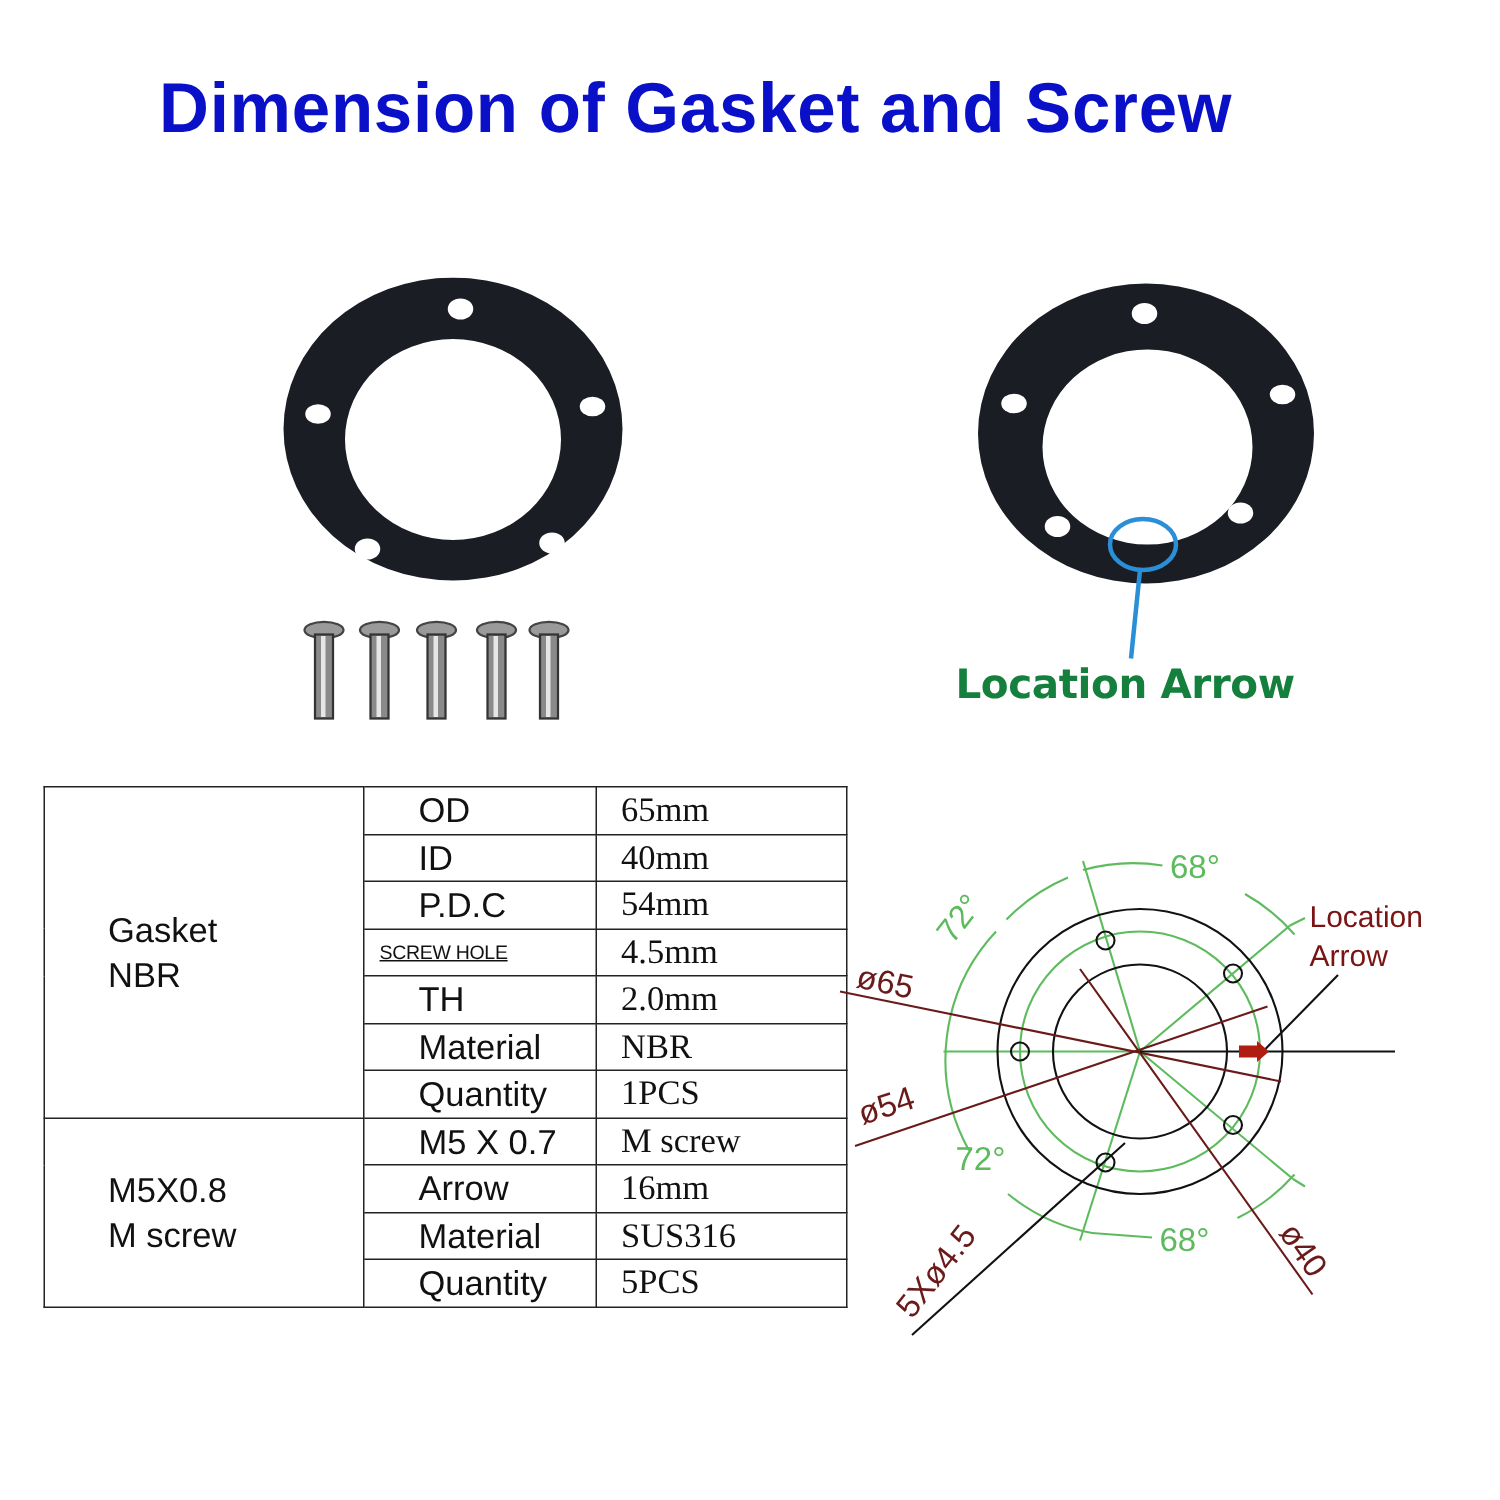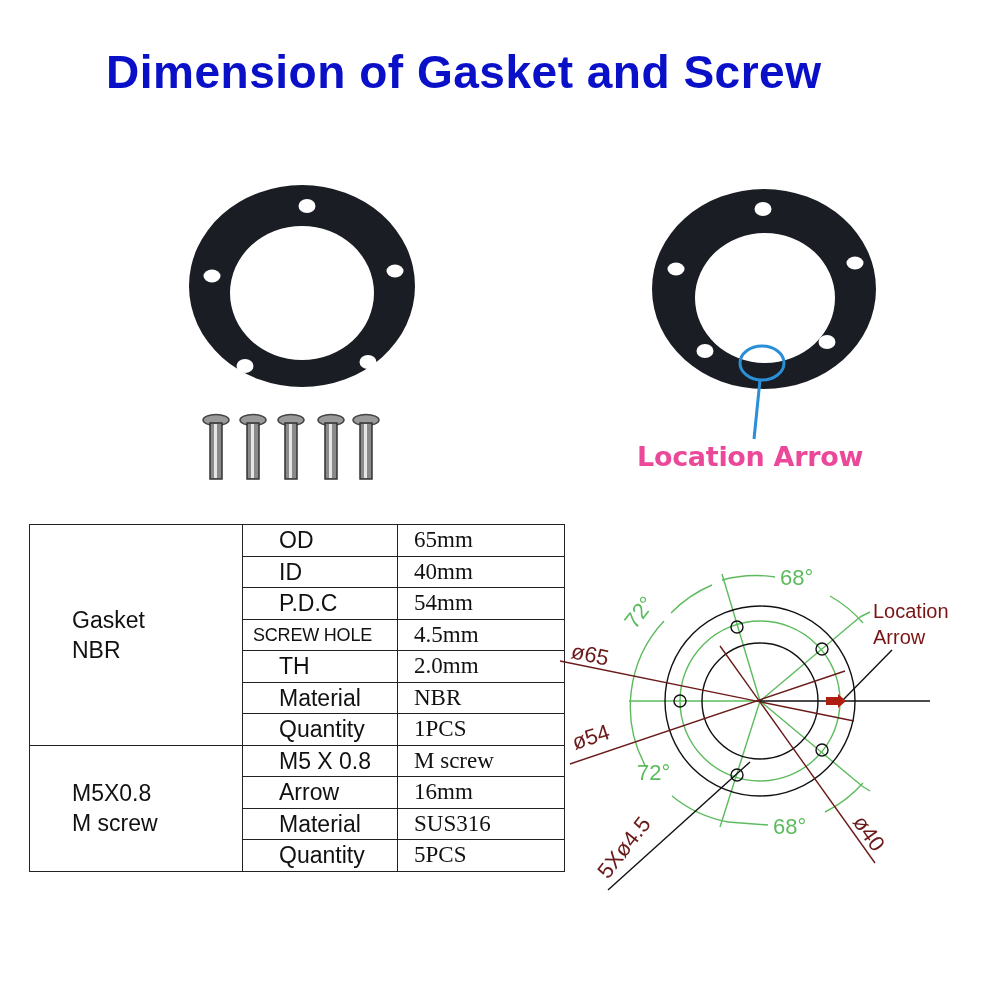--- a/index.html
+++ b/index.html
@@ -7,32 +7,32 @@
   .title {
     position: absolute; left: 106px; top: 44px; width: 840px;
     font-family: "Liberation Sans", sans-serif; font-weight: bold;
     font-size: 47px; color: #0a10c8; letter-spacing: 0.5px;
     transform: scaleX(0.98); transform-origin: left top; white-space: nowrap;
   }
   .photo { position: absolute; }
   .loc-label {
     position: absolute; left: 637px; top: 441px;
     font-family: "DejaVu Sans", sans-serif; font-weight: bold;
-    font-size: 27px; color: #ec4899; white-space: nowrap; letter-spacing: -0.3px;
+    font-size: 27px; color: #15803d; white-space: nowrap; letter-spacing: -0.3px;
   }
   table.spec {
     position: absolute; left: 29px; top: 524px;
     border-collapse: collapse; font-family: "Liberation Sans", sans-serif;
     font-size: 23px; color: #111;
   }
   table.spec td { border: 1.6px solid #222; padding: 0 0 0 12px; height: 30.5px; line-height: 28px; white-space: nowrap; }
   table.spec td.group { width: 170px; padding-left: 42px; vertical-align: middle; line-height: 30px; }
   table.spec td.key { width: 118px; padding-left: 36px; }
   table.spec td.val { width: 150px; padding-left: 16px; font-family: Liberation Serif, serif; }
-  table.spec td.small { font-size: 18px; letter-spacing: -0.2px; padding-left: 10px; }
+  table.spec td.small { font-size: 13px; letter-spacing: -0.2px; padding-left: 10px; text-decoration: underline; }
   .drawing { position: absolute; left: 540px; top: 550px; }
 </style>
 </head>
 <body>
 
 <div class="title">Dimension of Gasket and Screw</div>
 
 <svg class="photo" style="left:185px;top:185px" width="250" height="300" viewBox="0 0 250 300">
   <g>
     <path fill-rule="evenodd" fill="#1a1d24" d="M 4 101 A 113 101 0 1 0 230 101 A 113 101 0 1 0 4 101 Z
@@ -121,21 +121,21 @@
     </tr>
     <tr>
       <td class="key">Quantity</td>
       <td class="val">1PCS</td>
     </tr>
     <tr>
       <td class="group" rowspan="4">
         <div>M5X0.8</div>
         <div>M screw</div>
       </td>
-      <td class="key">M5 X 0.8</td>
+      <td class="key">M5 X 0.7</td>
       <td class="val">M screw</td>
     </tr>
     <tr>
       <td class="key">Arrow</td>
       <td class="val">16mm</td>
     </tr>
     <tr>
       <td class="key">Material</td>
       <td class="val">SUS316</td>
     </tr>

